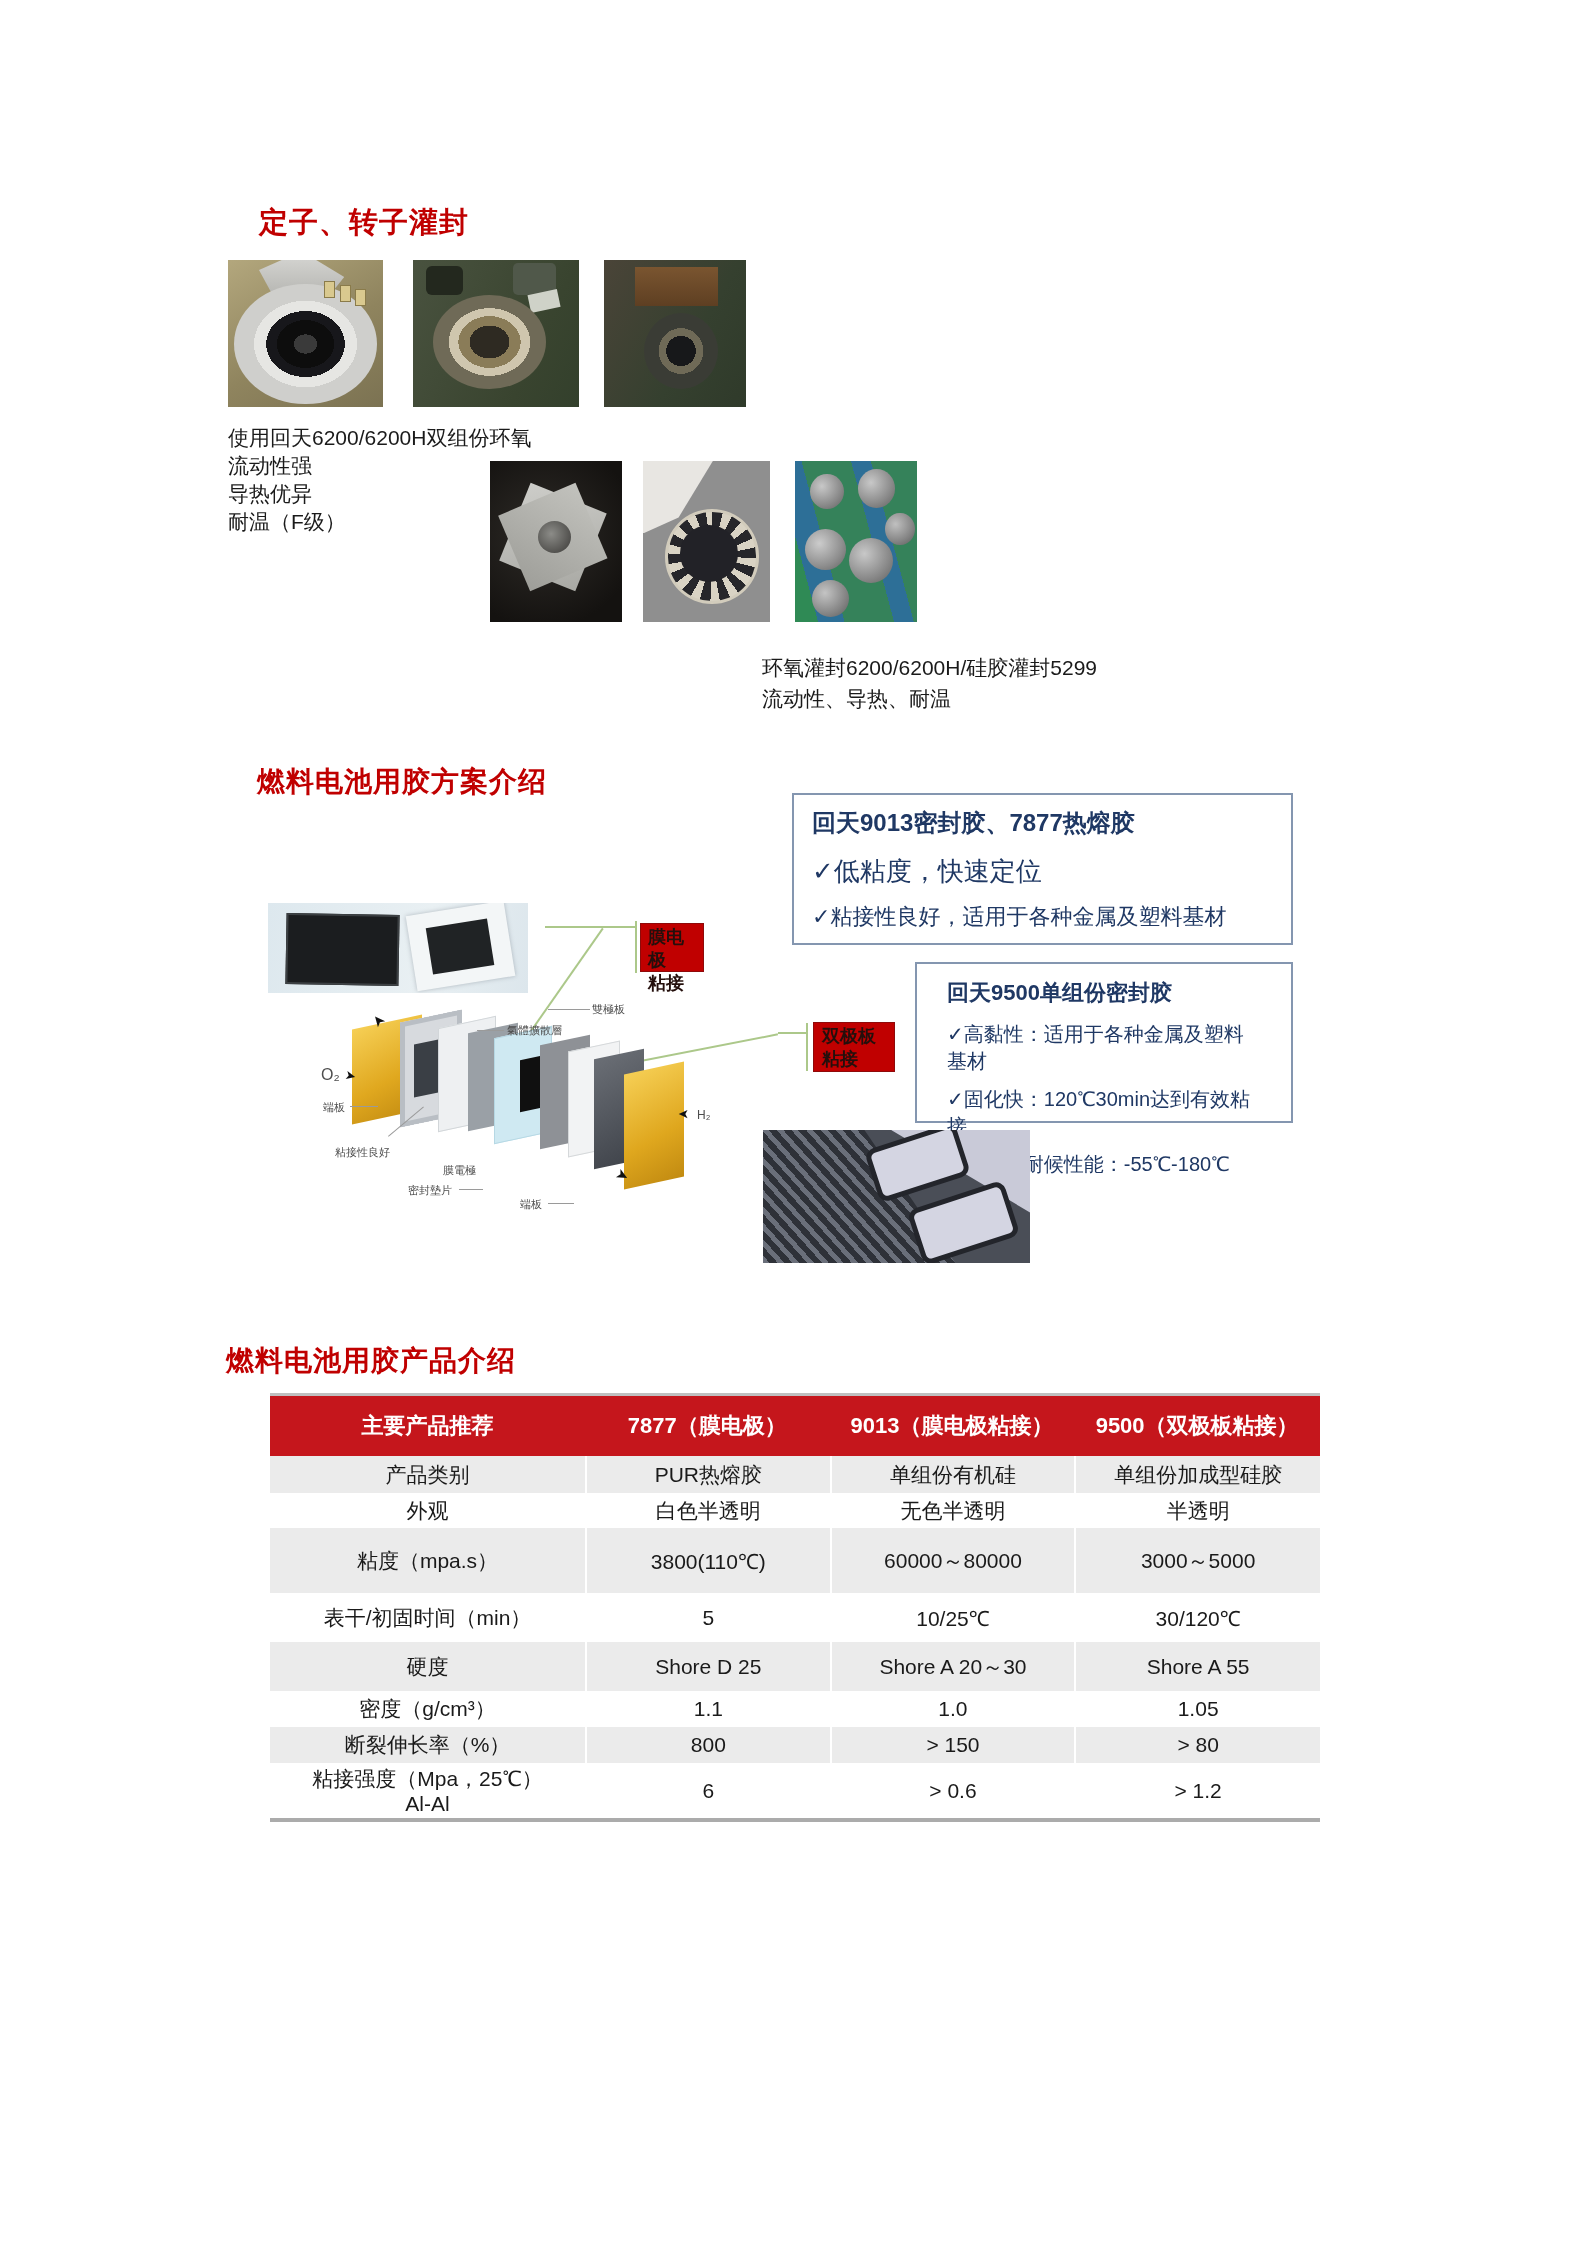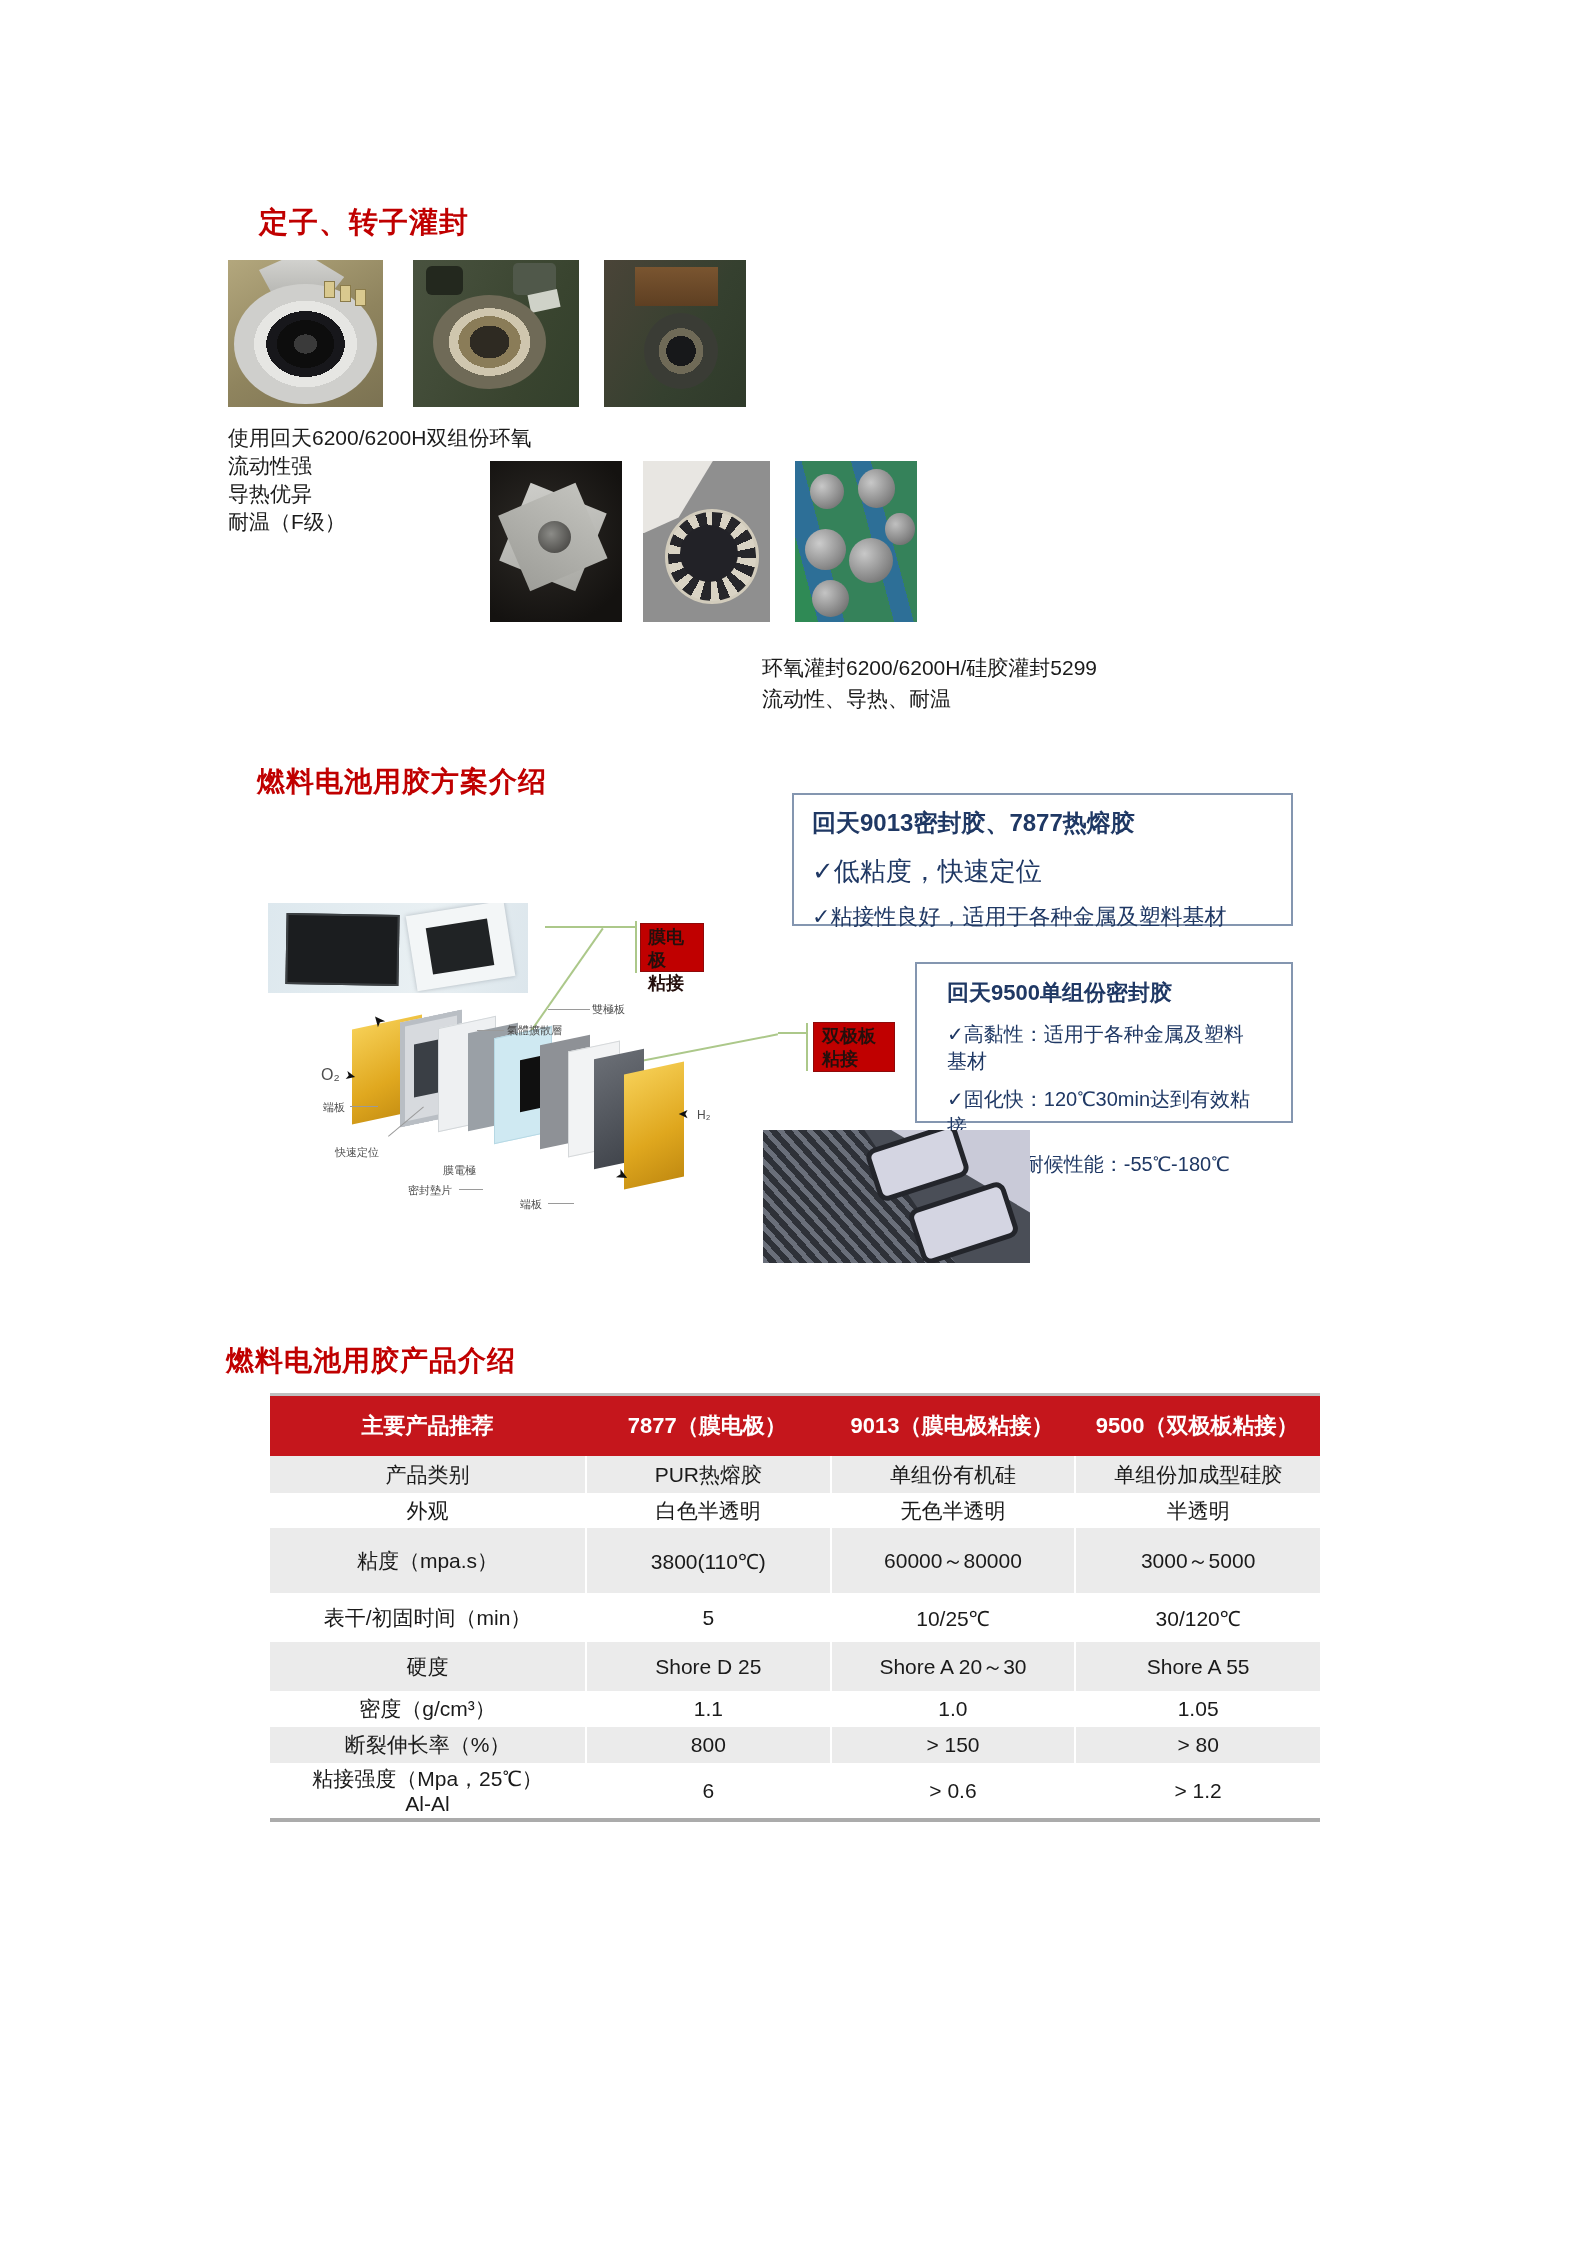--- a/index.html
+++ b/index.html
@@ -91,21 +91,21 @@
     <div class="circle" style="left:14%;top:74%;width:30%;height:23%;background:radial-gradient(circle at 35% 35%,#c4c4c4,#868686 60%,#5c5c5c);"></div>
   </div>
 
   <div class="caption" style="left:762px;top:652px;">
     <span>环氧灌封6200/6200H/硅胶灌封5299</span>
     <span>流动性、导热、耐温</span>
   </div>
 
   <div class="h-red" style="left:257px;top:763px;font-size:28px;">燃料电池用胶方案介绍</div>
 
-  <div class="bluebox" style="left:792px;top:793px;width:501px;height:133px;padding:12px 18px;">
+  <div class="bluebox" style="left:792px;top:793px;width:501px;height:152px;padding:12px 18px;">
     <span class="bb-title" style="font-size:24px;margin-bottom:15px;">回天9013密封胶、7877热熔胶</span>
     <span class="bb-item" style="font-size:26px;margin-bottom:13px;">✓低粘度，快速定位</span>
     <span class="bb-item" style="font-size:22px;">✓粘接性良好，适用于各种金属及塑料基材</span>
   </div>
 
   <div class="photo" style="left:268px;top:903px;width:260px;height:90px;background:linear-gradient(100deg,#dde8ee,#e9f0f3 60%,#dce6ec);">
     <div class="abs" style="left:7%;top:12%;width:42%;height:74%;background:#1b1d1f;border:2px solid #3c4043;transform:rotate(1deg);"></div>
     <div class="abs" style="left:55%;top:6%;width:38%;height:84%;background:#f3f6f7;transform:rotate(-9deg);box-shadow:0 0 4px rgba(120,130,140,.5);"></div>
     <div class="abs" style="left:62%;top:22%;width:24%;height:52%;background:#202325;transform:rotate(-9deg);"></div>
   </div>
@@ -144,21 +144,21 @@
   <div class="plate" style="left:520px;top:1056px;width:40px;height:52px;background:#101010;"></div>
   <div class="plate" style="left:540px;top:1040px;width:50px;height:104px;background:#8e9196;"></div>
   <div class="plate" style="left:568px;top:1046px;width:50px;height:104px;background:#f2f3f4;border:1px solid #d5d8da;"></div>
   <div class="plate" style="left:594px;top:1054px;width:50px;height:110px;background:linear-gradient(160deg,#6a6e75,#3f434a);"></div>
   <div class="plate" style="left:624px;top:1068px;width:60px;height:115px;background:linear-gradient(160deg,#f6cf55,#dfa71e 60%,#c28b11);"></div>
 
   <span class="dlabel" style="left:592px;top:1002px;">雙極板</span>
   <span class="dlabel" style="left:507px;top:1023px;">氣體擴散層</span>
   <span class="dlabel" style="left:321px;top:1066px;font-size:16px;">O₂</span>
   <span class="dlabel" style="left:323px;top:1100px;">端板</span>
-  <span class="dlabel" style="left:335px;top:1145px;">快速定位</span>
+  <span class="dlabel" style="left:335px;top:1145px;">粘接性良好</span>
   <span class="dlabel" style="left:443px;top:1163px;">膜電極</span>
   <span class="dlabel" style="left:408px;top:1183px;">密封墊片</span>
   <span class="dlabel" style="left:520px;top:1197px;">端板</span>
   <span class="dlabel" style="left:697px;top:1108px;font-size:12px;">H₂</span>
 
   <div class="leader" style="left:548px;top:1009px;width:42px;"></div>
   <div class="leader" style="left:477px;top:1030px;width:27px;"></div>
   <div class="leader" style="left:350px;top:1106px;width:28px;"></div>
   <div class="leader" style="left:388px;top:1136px;width:46px;transform-origin:0 0;transform:rotate(-40deg);"></div>
   <div class="leader" style="left:459px;top:1189px;width:24px;"></div>

